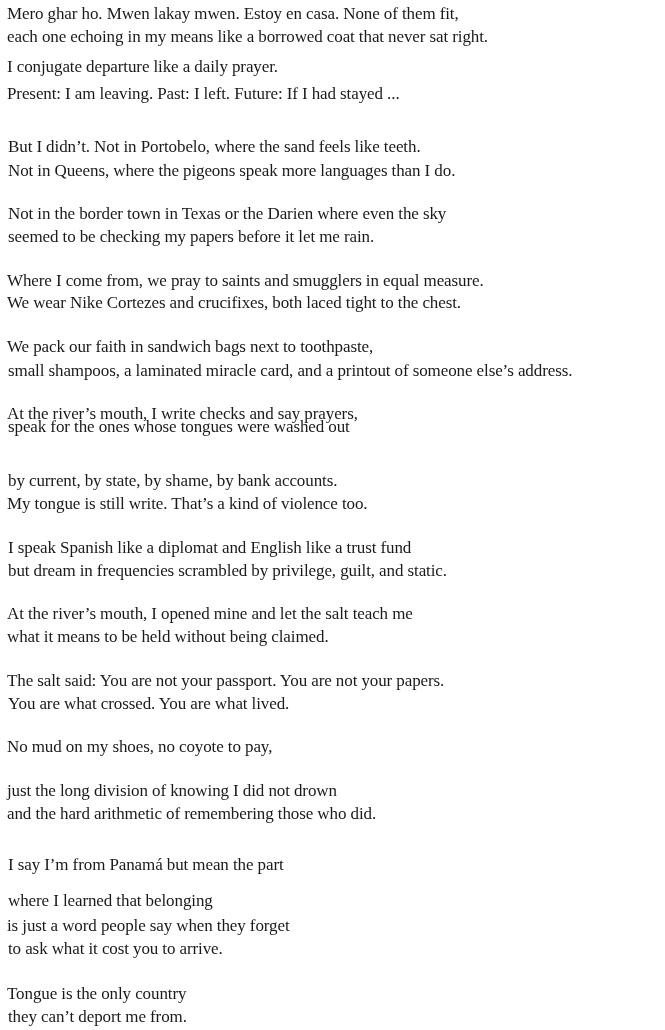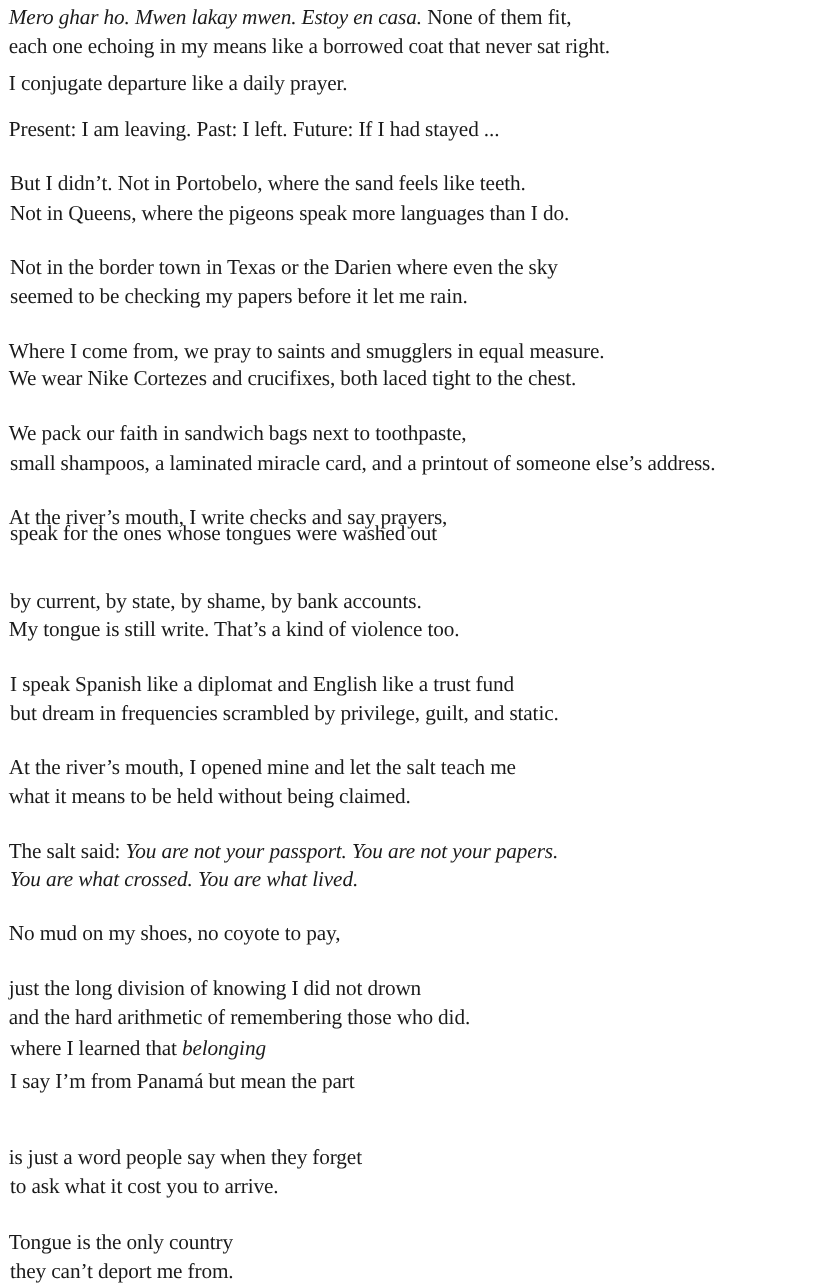--- a/index.html
+++ b/index.html
@@ -23,33 +23,33 @@
       width: 655px;
     }
     .line {
       position: absolute;
       left: 0;
       white-space: nowrap;
       line-height: 22px;
       height: 22px;
       letter-spacing: -0.1px;
     }
-    .it { font-style: italic; }
+    .it { }
     .indent1 { left: 1px; }
   </style>
 </head>
 <body>
 
 <div class="poem">
 
   <div class="line" style="top:3px"><span class="it">Mero ghar ho. Mwen lakay mwen. Estoy en casa.</span><span> None of them fit,</span></div>
   <div class="line" style="top:26px">each one echoing in my means like a borrowed coat that never sat right.</div>
 
   <div class="line" style="top:56px">I conjugate departure like a daily prayer.</div>
-  <div class="line" style="top:93px">Present: I am leaving. Past: I left. Future: If I had stayed ...</div>
+  <div class="line" style="top:83px">Present: I am leaving. Past: I left. Future: If I had stayed ...</div>
 
   <div class="line indent1" style="top:136px">But I didn’t. Not in Portobelo, where the sand feels like teeth.</div>
   <div class="line indent1" style="top:160px">Not in Queens, where the pigeons speak more languages than I do.</div>
 
   <div class="line indent1" style="top:203px">Not in the border town in Texas or the Darien where even the sky</div>
   <div class="line indent1" style="top:226px">seemed to be checking my papers before it let me rain.</div>
 
   <div class="line" style="top:270px">Where I come from, we pray to saints and smugglers in equal measure.</div>
   <div class="line" style="top:292px">We wear Nike Cortezes and crucifixes, both laced tight to the chest.</div>
 
@@ -70,21 +70,21 @@
 
   <div class="line" style="top:670px"><span>The salt said: </span><span class="it">You are not your passport. You are not your papers.</span></div>
   <div class="line indent1 it" style="top:693px">You are what crossed. You are what lived.</div>
 
   <div class="line" style="top:736px">No mud on my shoes, no coyote to pay,</div>
 
   <div class="line" style="top:780px">just the long division of knowing I did not drown</div>
   <div class="line" style="top:803px">and the hard arithmetic of remembering those who did.</div>
 
   <div class="line indent1" style="top:854px">I say I’m from Panamá but mean the part</div>
-  <div class="line indent1" style="top:828px"><span>where I learned that </span><span class="it">belonging</span></div>
+  <div class="line indent1" style="top:890px"><span>where I learned that </span><span class="it">belonging</span></div>
 
   <div class="line" style="top:915px">is just a word people say when they forget</div>
   <div class="line indent1" style="top:938px">to ask what it cost you to arrive.</div>
 
   <div class="line" style="top:983px">Tongue is the only country</div>
   <div class="line indent1" style="top:1006px">they can’t deport me from.</div>
 
 </div>
 
 </body></html>

